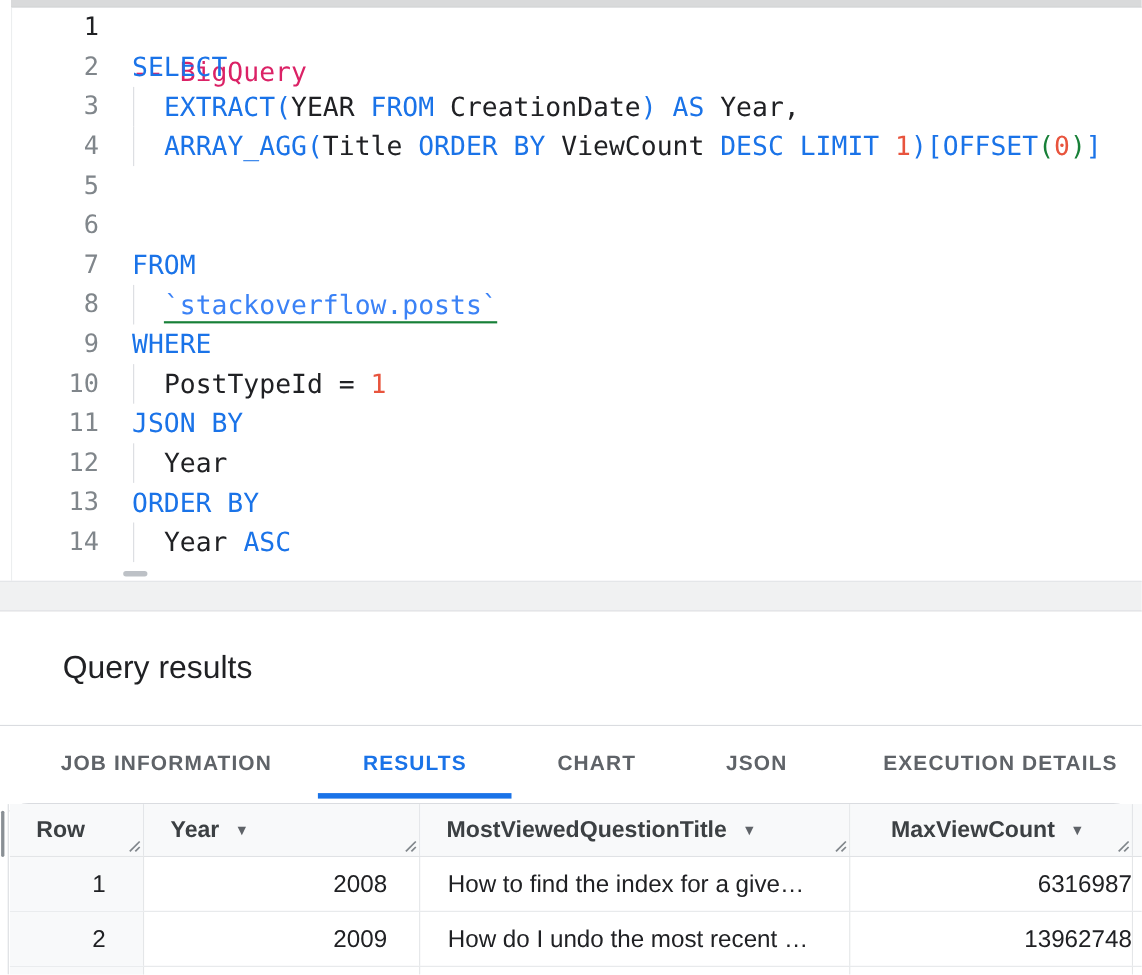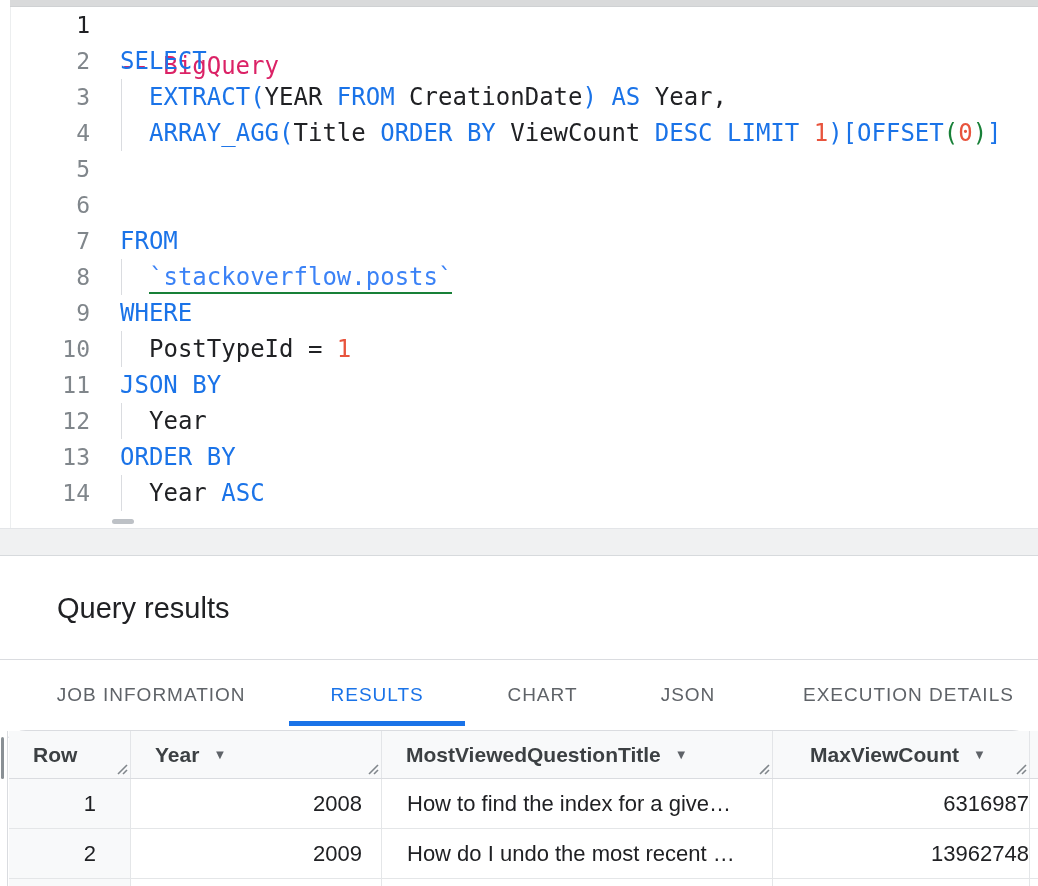--- a/index.html
+++ b/index.html
@@ -41,21 +41,21 @@
   
   .results-head { position:absolute; left:0; top:556px; width:1038px; height:104px;
                   background:#fff; border-bottom:1px solid #dadce0; }
   .results-head h1 { position:absolute; left:57px; top:50%; transform:translateY(-50%);
                      font-size:29px; font-weight:400; color:#202124; }
 
   
   #tabbar { position:absolute; left:0; top:660px; width:1038px; height:70px;
             background:#fff; display:flex; padding-left:13px; overflow:hidden; }
   .tab { position:relative; height:70px; display:flex; align-items:center;
-         justify-content:center; font-size:19px; font-weight:400;
+         justify-content:center; font-size:19px; font-weight:700;
          letter-spacing:1px; color:#5f6368; white-space:nowrap; cursor:pointer; }
   .tab.active { color:#1a73e8; }
   .tab.last { justify-content:flex-start; padding-left:47px; }
   .tab .underline { position:absolute; left:0; right:0; bottom:4px; height:5px;
                     background:#1a73e8; }
 
   
   #table { position:absolute; left:0; top:730px; width:1038px; height:156px;
            border-top:1px solid #dadce0;border-radius:26px; }
   .vstrip { position:absolute; left:0; top:0; bottom:0; width:8px; background:#fff;
@@ -70,21 +70,21 @@
            font-size:21px; font-weight:700; color:#3c4043; overflow:hidden; }
   .hcell.c3 { padding-left:37px; }
   .hcell.sliver { flex:1; border-right:none; padding:0; }
   .arrow { margin-left:14px; font-size:13px; color:#5f6368; cursor:pointer; }
   .rh { position:absolute; right:2px; bottom:3px; cursor:col-resize; }
   .trow { display:flex; height:50px; background:#fff; border-bottom:1px solid #e4e6e8; }
   .cell { height:100%; display:flex; align-items:center; font-size:22px;
           color:#202124; border-right:1px solid #e4e6e8; overflow:hidden;
           white-space:nowrap; }
   .cell.c0 { background:#f8f9fa; justify-content:flex-end; padding-right:34px; }
-  .cell.c1 { justify-content:flex-end; padding-right:19px; }
+  .cell.c1 { justify-content:flex-end; padding-right:29px; }
   .cell.c2 { justify-content:flex-start; padding-left:25px; }
   .cell.c3 { justify-content:flex-end; }
   .cell.sliver { flex:1; border-right:none; }
   .trow.partial { height:8px; border-bottom:none; }
 </style>
 </head>
 <body>
 
 <div id="stage">
 

